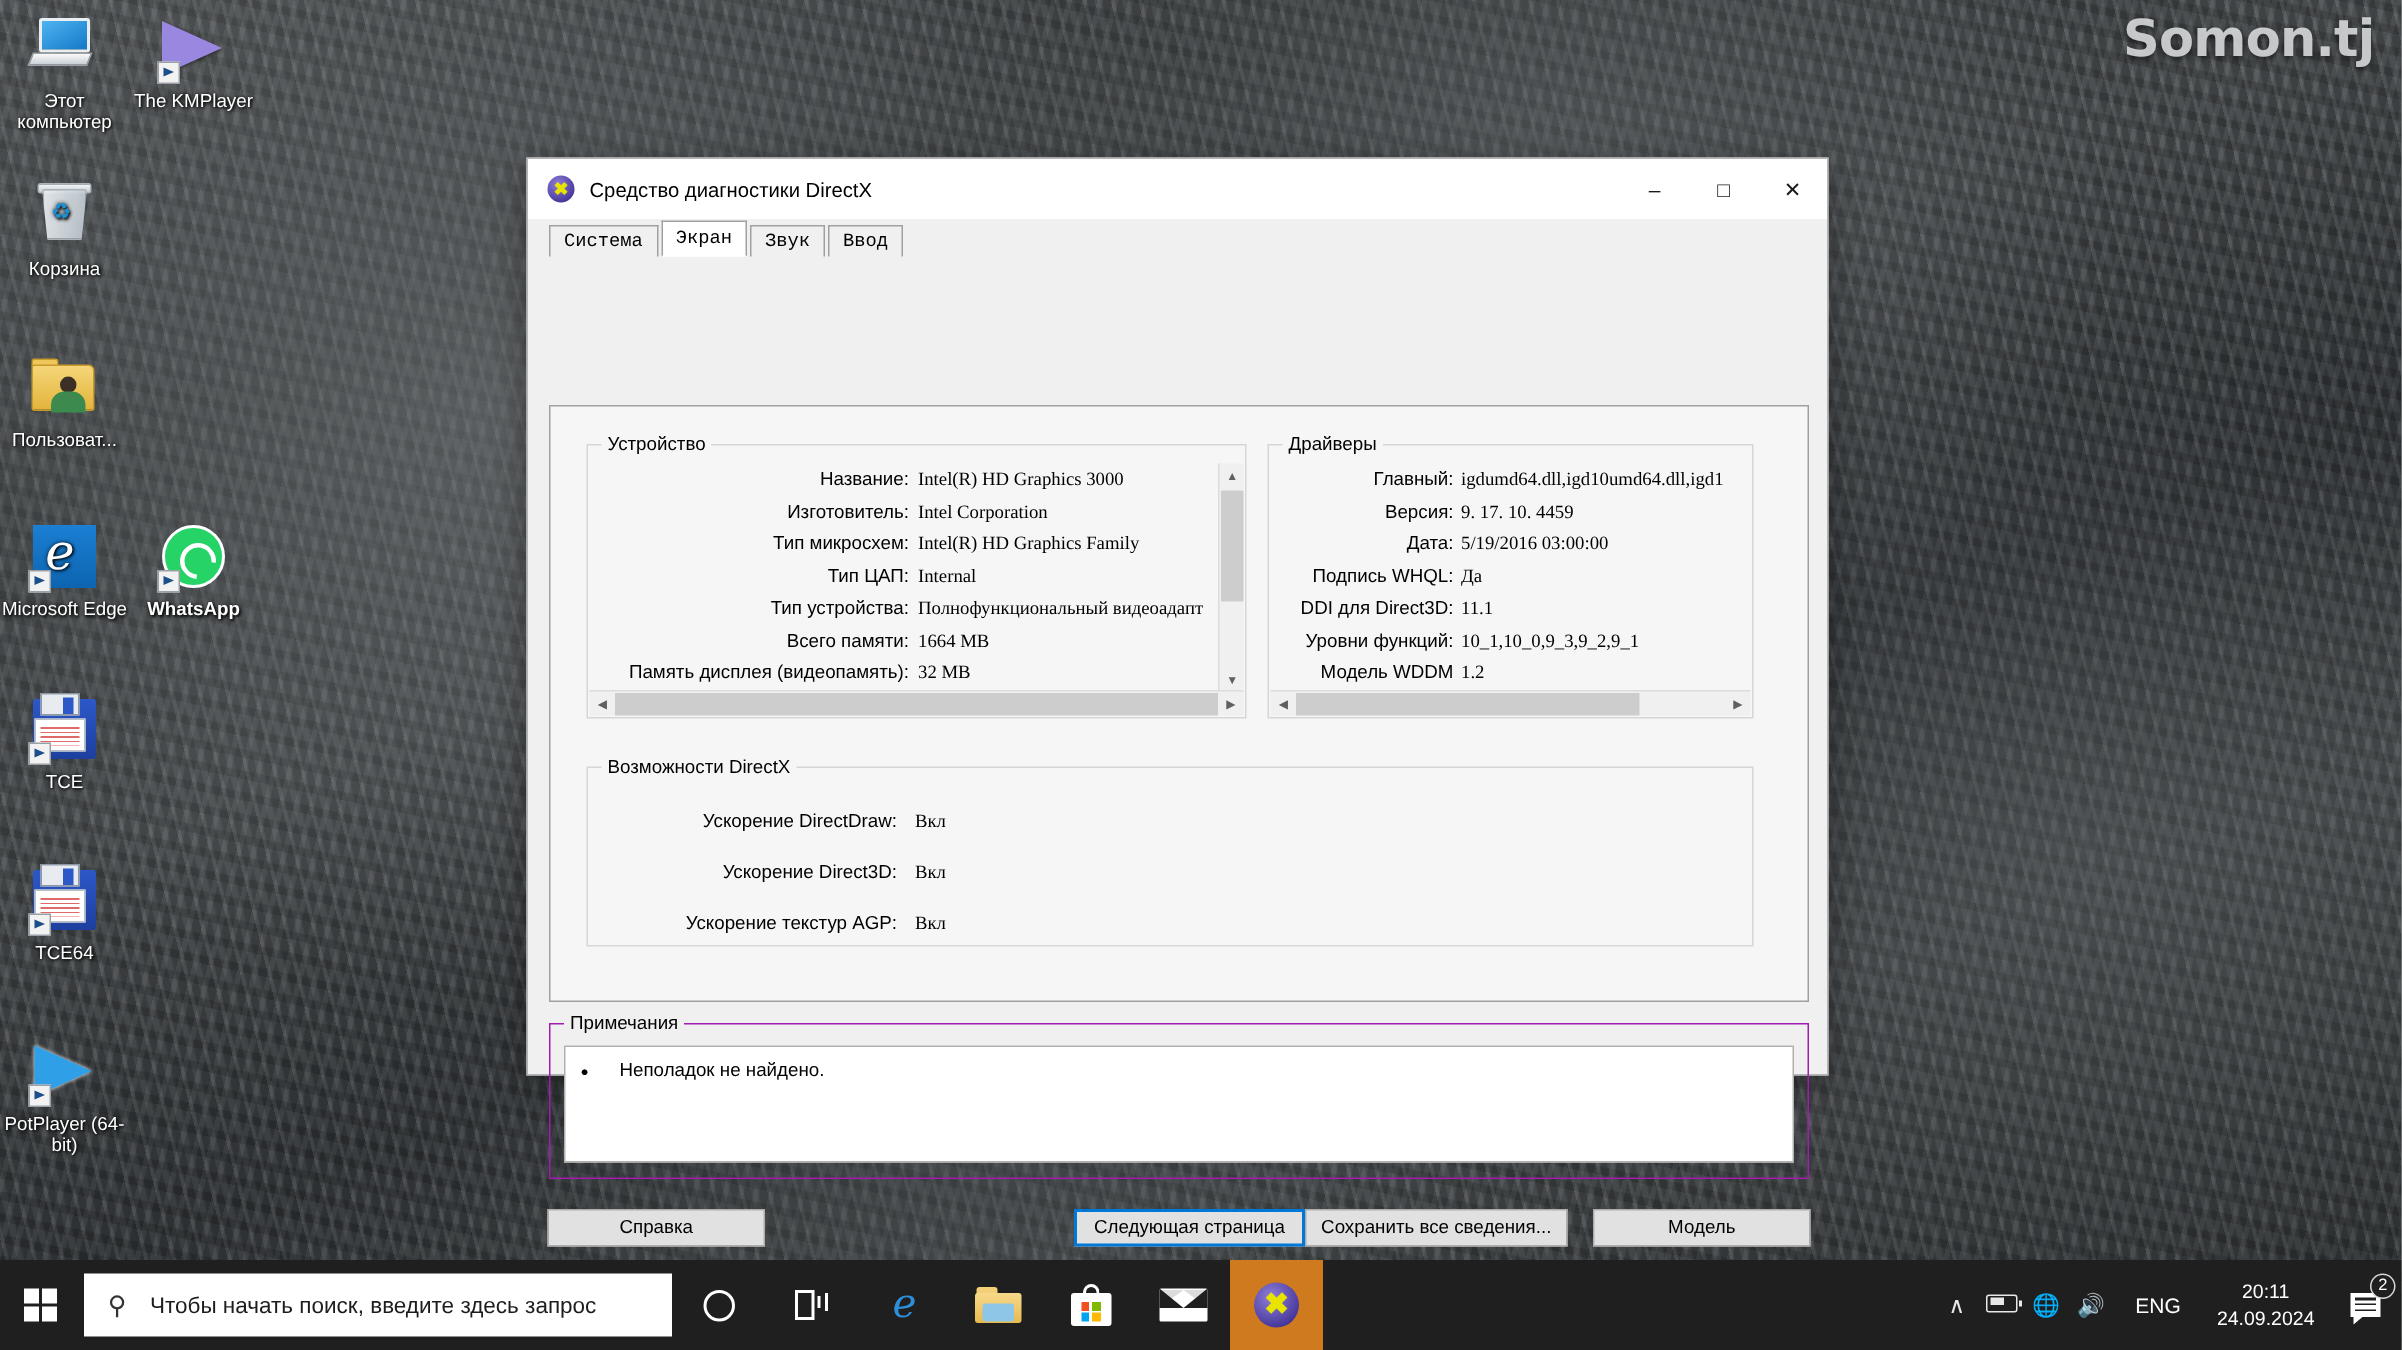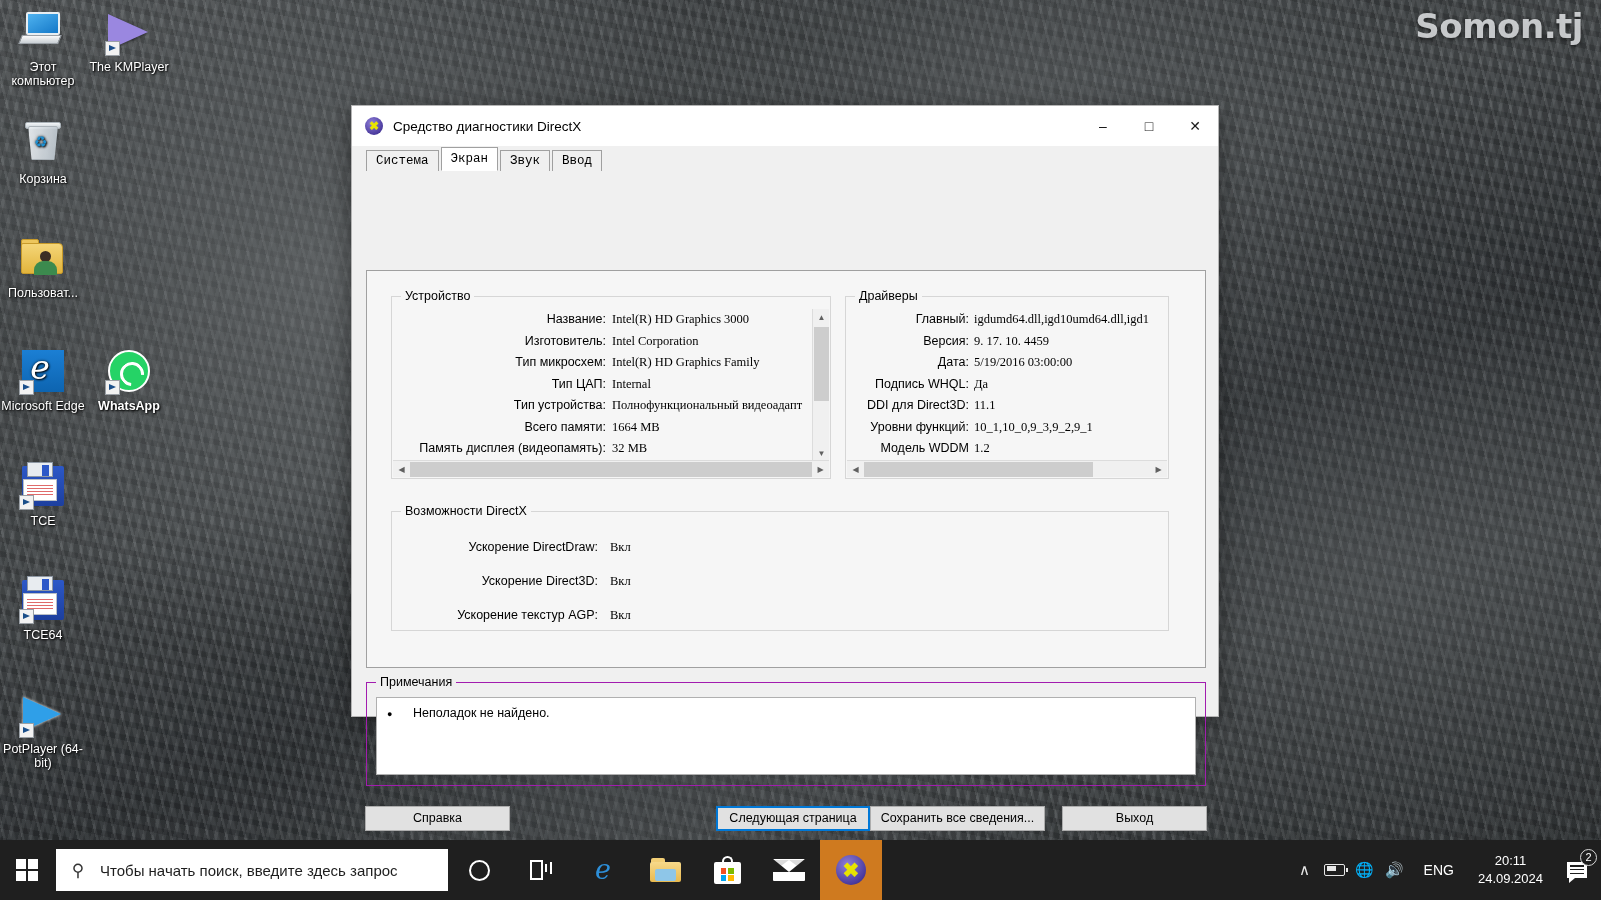--- a/index.html
+++ b/index.html
@@ -849,21 +849,21 @@
           <span id="notes-bullet">●</span>
           <span>Неполадок не найдено.</span>
         </div>
       </div>
     </div>
 
     <div id="btnrow">
       <div class="dxbtn" id="btn-help">Справка</div>
       <div class="dxbtn default" id="btn-next">Следующая страница</div>
       <div class="dxbtn" id="btn-save">Сохранить все сведения...</div>
-      <div class="dxbtn" id="btn-exit">Выход</div>
+      <div class="dxbtn" id="btn-exit">Модель</div>
     </div>
 
   </div>
 
   <div id="taskbar">
 
     <div id="start-btn">
       <div class="winlogo">
           <i></i>
           <i></i>

